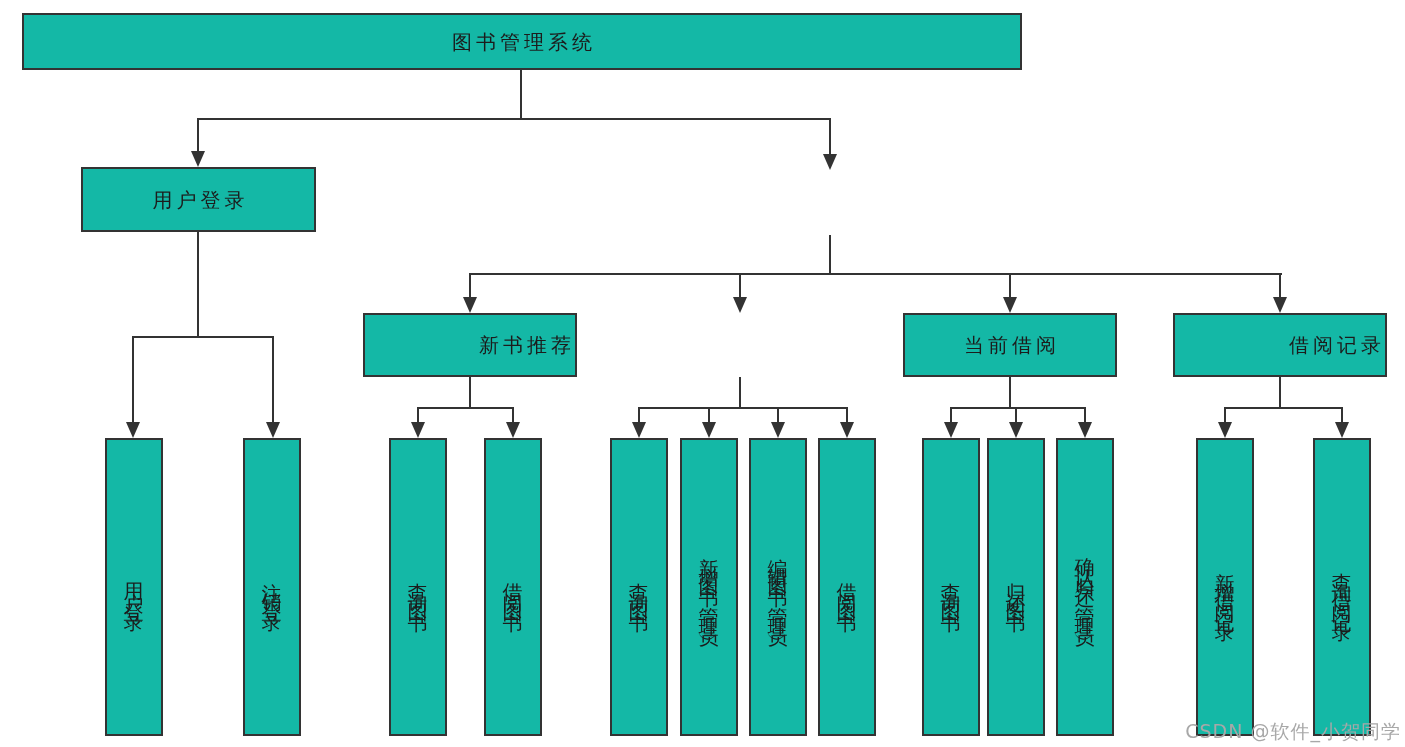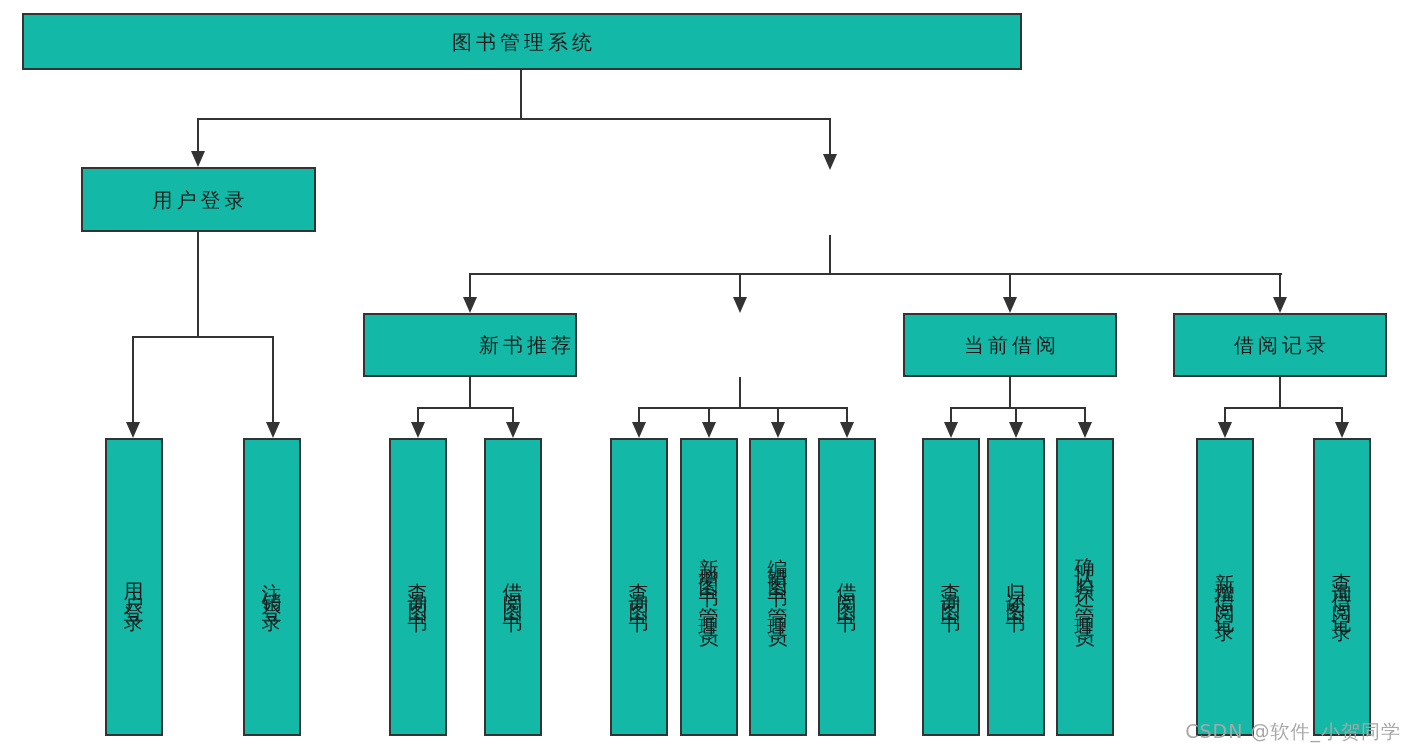--- a/index.html
+++ b/index.html
@@ -18,21 +18,21 @@
     background: #14b8a6;
     border: 2px solid #333333;
     display: flex;
     align-items: center;
     justify-content: center;
   }
   .box.root  { left: 22px;  top: 13px;  width: 1000px; height: 57px; }
   .box.lvl2a { left: 81px;  top: 167px; width: 235px;  height: 65px; }
   .box.lvl2b { left: 712px; top: 170px; width: 235px;  height: 65px; }
   .box.lvl3  { top: 313px; width: 214px; height: 64px; }
-  .l3-0 { left: 363px; justify-content: flex-end; } .l3-1 { left: 633px; } .l3-2 { left: 903px; } .l3-3 { left: 1173px; }
+  .l3-0 { left: 363px; justify-content: flex-end; } .l3-1 { left: 633px; } .l3-2 { left: 903px; } .l3-3 { left: 1173px; justify-content: flex-end; }
   .box.leaf  { top: 438px; width: 58px; height: 298px; }
   .lf-0 { left: 105px; }  .lf-1 { left: 243px; }
   .lf-2 { left: 389px; }  .lf-3 { left: 484px; }
   .lf-4 { left: 610px; }  .lf-5 { left: 680px; }  .lf-6 { left: 749px; }  .lf-7 { left: 818px; }
   .lf-8 { left: 922px; }  .lf-9 { left: 987px; }  .lf-10 { left: 1056px; }
   .lf-11 { left: 1196px; } .lf-12 { left: 1313px; }
   .hlabel {
     color: #1c1c1c;
     font-size: 20px;
     letter-spacing: 4px;

